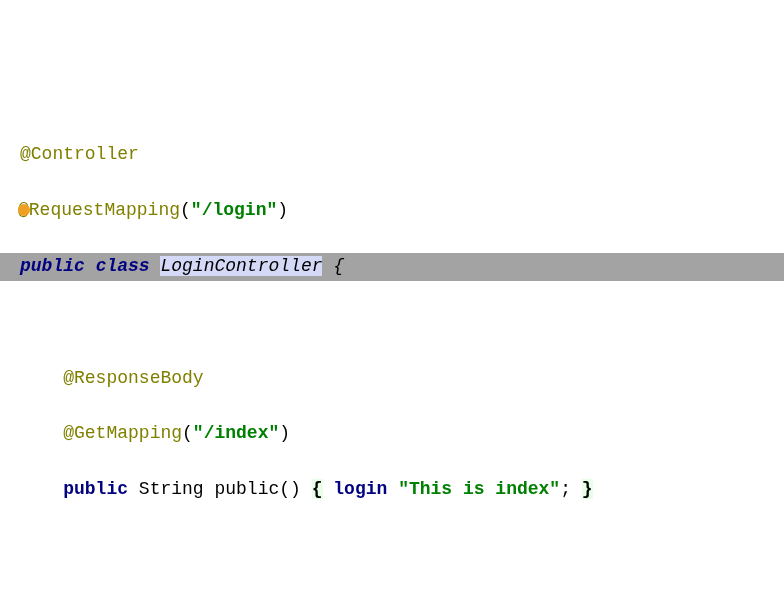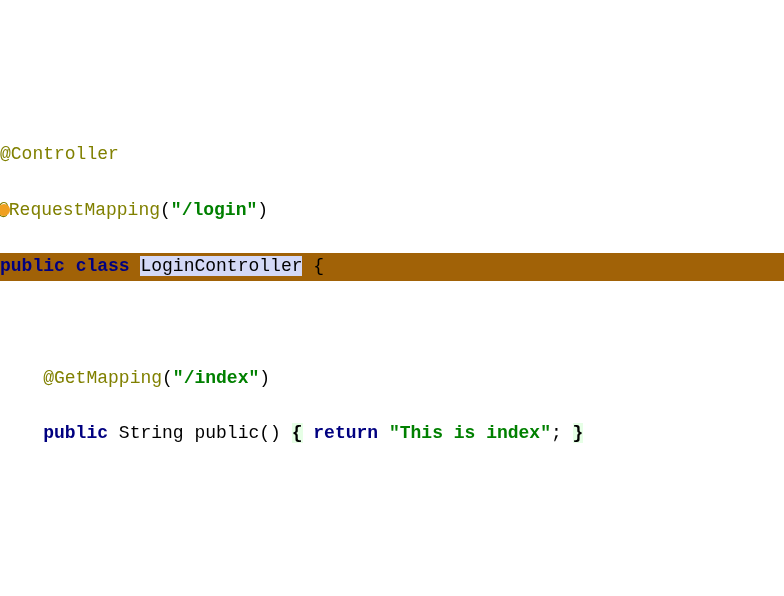--- a/index.html
+++ b/index.html
@@ -16,53 +16,54 @@
       white-space: pre;
       overflow: hidden;
       width: 784px;
       height: 596px;
     }
     .annotation { color: #808000; }
     .keyword { color: #000080; font-weight: bold; }
     .string { color: #008000; font-weight: bold; }
     .paren { color: #000000; }
     .brace-hl { background: #e6ffe6; color: #000000; font-weight: bold; }
-    .highlight-line { background: #a16207; display: block; width: 100%; }
+    .highlight-line { background: #a3a3a3; display: block; width: 100%; font-style: italic; }
     .selected { background: #d4d9f7; }
     .gutter-icon {
       display: inline-block;
       width: 12px;
       height: 12px;
       background: #f0a020;
       border-radius: 50%;
       vertical-align: middle;
       margin-right: -14px;
       position: relative;
       left: -2px;
     }
     .code-container {
       padding: 2px 0;
     }
     .line {
       display: block;
-      padding-left: 0;
+      padding-left: 20px;
     }
   </style>
 </head>
 <body>
 
 
 
 <div class="code-container">
 <span class="line"><span class="annotation">@Controller</span></span>
 <span class="line"><span class="gutter-icon"></span><span class="annotation">@RequestMapping</span><span class="paren">(</span><span class="string">"/login"</span><span class="paren">)</span></span>
 <span class="line highlight-line"><span class="keyword">public</span> <span class="keyword">class</span> <span class="selected">LoginController</span> <span>{</span></span>
 <span class="line"> </span>
+<span class="line">    <span class="annotation">@ResponseBody</span></span>
 <span class="line">    <span class="annotation">@GetMapping</span><span class="paren">(</span><span class="string">"/index"</span><span class="paren">)</span></span>
-<span class="line">    <span class="keyword">public</span> <span>String </span><span>public</span><span>() </span><span class="brace-hl">{</span> <span class="keyword">return</span> <span class="string">"This is index"</span><span>; </span><span class="brace-hl">}</span></span>
+<span class="line">    <span class="keyword">public</span> <span>String </span><span>public</span><span>() </span><span class="brace-hl">{</span> <span class="keyword">login</span> <span class="string">"This is index"</span><span>; </span><span class="brace-hl">}</span></span>
 <span class="line"> </span>
 <span class="line"> </span>
 
 
 
 
 
 
 
 

